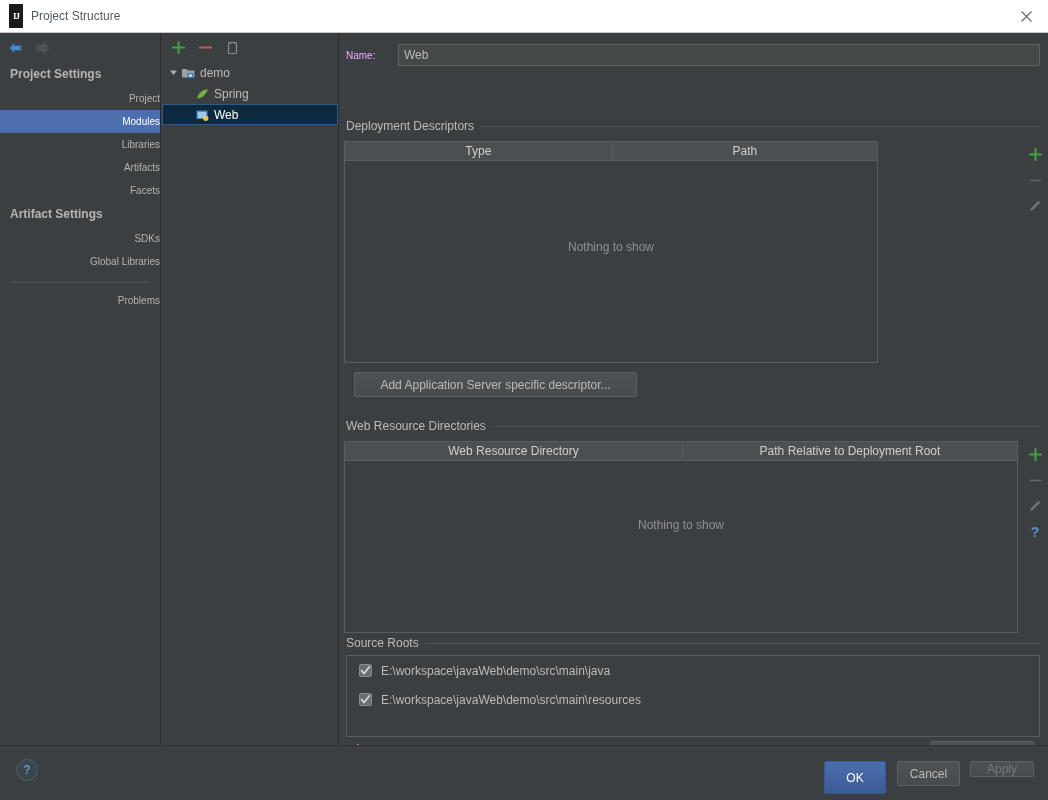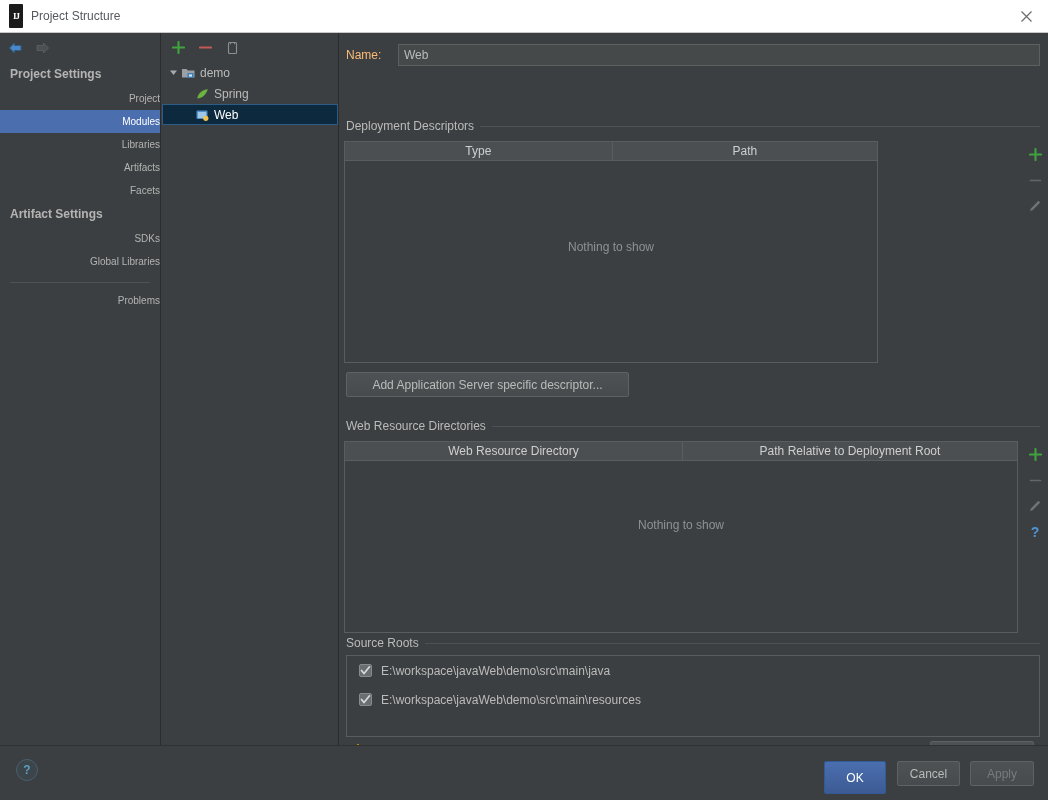--- a/index.html
+++ b/index.html
@@ -96,21 +96,21 @@
   .tree-label { white-space: nowrap; }
 
   
   #detail {
     position: absolute; left: 340px; top: 0; width: 708px; height: 712px;
     background: #3c3f41;
   }
 
   
   #name-row { position:absolute; left: 6px; top: 11px; width: 694px; height: 22px; display:flex; align-items:center; }
-  #name-label { width: 52px; color:#fdba74; font-size:12px; }
+  #name-label { width: 52px; color:#f0abfc; font-size:10px; }
   #name-input {
     flex: 1; height: 22px; background: #45494a; border: 1px solid #5e6060;
     color: #bbbbbb; font-size: 12px; padding: 0 5px; line-height: 20px;
     font-family: "Liberation Sans", sans-serif;
   }
 
   
   .section-head {
     position: absolute; display: flex; align-items: center; gap: 6px;
     font-size: 12px; color: #bbbbbb; white-space: nowrap;
@@ -181,21 +181,21 @@
     background: #3c3f41; border-top: 1px solid #2f3133;
   }
   #help-circle {
     position: absolute; left: 16px; top: 759px; width: 22px; height: 22px;
     border-radius: 50%; border: 1px solid #4a5f6e; background: #3c4549;
     display: flex; align-items: center; justify-content: center;
     color: #5c9ec0; font-size: 12px; font-weight: bold;
   }
   #btn-ok { position: absolute; left: 824px; top: 761px; width: 62px; height: 33px; }
   #btn-cancel { position: absolute; left: 897px; top: 761px; width: 63px; height: 25px; }
-  #btn-apply { position: absolute; left: 970px; top: 761px; width: 64px; height: 25px; }
+  #btn-apply { position: absolute; left: 970px; top: 761px; width: 64px; height: 16px; }
 </style>
 </head>
 <body>
 
 <div id="titlebar">
   <div class="ij-logo">
     <span>IJ</span>
   </div>
   <div class="title-text">Project Structure</div>
   <div class="close-btn">
@@ -326,21 +326,21 @@
             <path d="M1.5 6.5 L11.5 6.5" stroke="#636769" stroke-width="1.6" stroke-linecap="round"></path>
           </svg>
       </div>
       <div class="st">
         <svg width="14" height="14" viewBox="0 0 14 14">
           <path d="M10.4 1.8 L12.2 3.6 L4.6 11.2 L2.1 12 L2.9 9.4 Z" fill="#707476"></path>
         </svg>
       </div>
     </div>
 
-    <button class="btn" style="position:absolute; left:6px; top:339px; width:283px; height:25px;">
+    <button class="btn" style="position:absolute; left:14px; top:339px; width:283px; height:25px;">
       <span>Add Application Server specific descriptor...</span>
     </button>
 
     <div class="section-head" style="left:6px; top:386px; width:694px;justify-content:space-between;">
       <span>Web Resource Directories</span>
       <span class="rule"></span>
     </div>
 
     <div class="tbl" style="left:4px; top:408px; width:674px; height:192px;">
       <div class="tbl-head">

